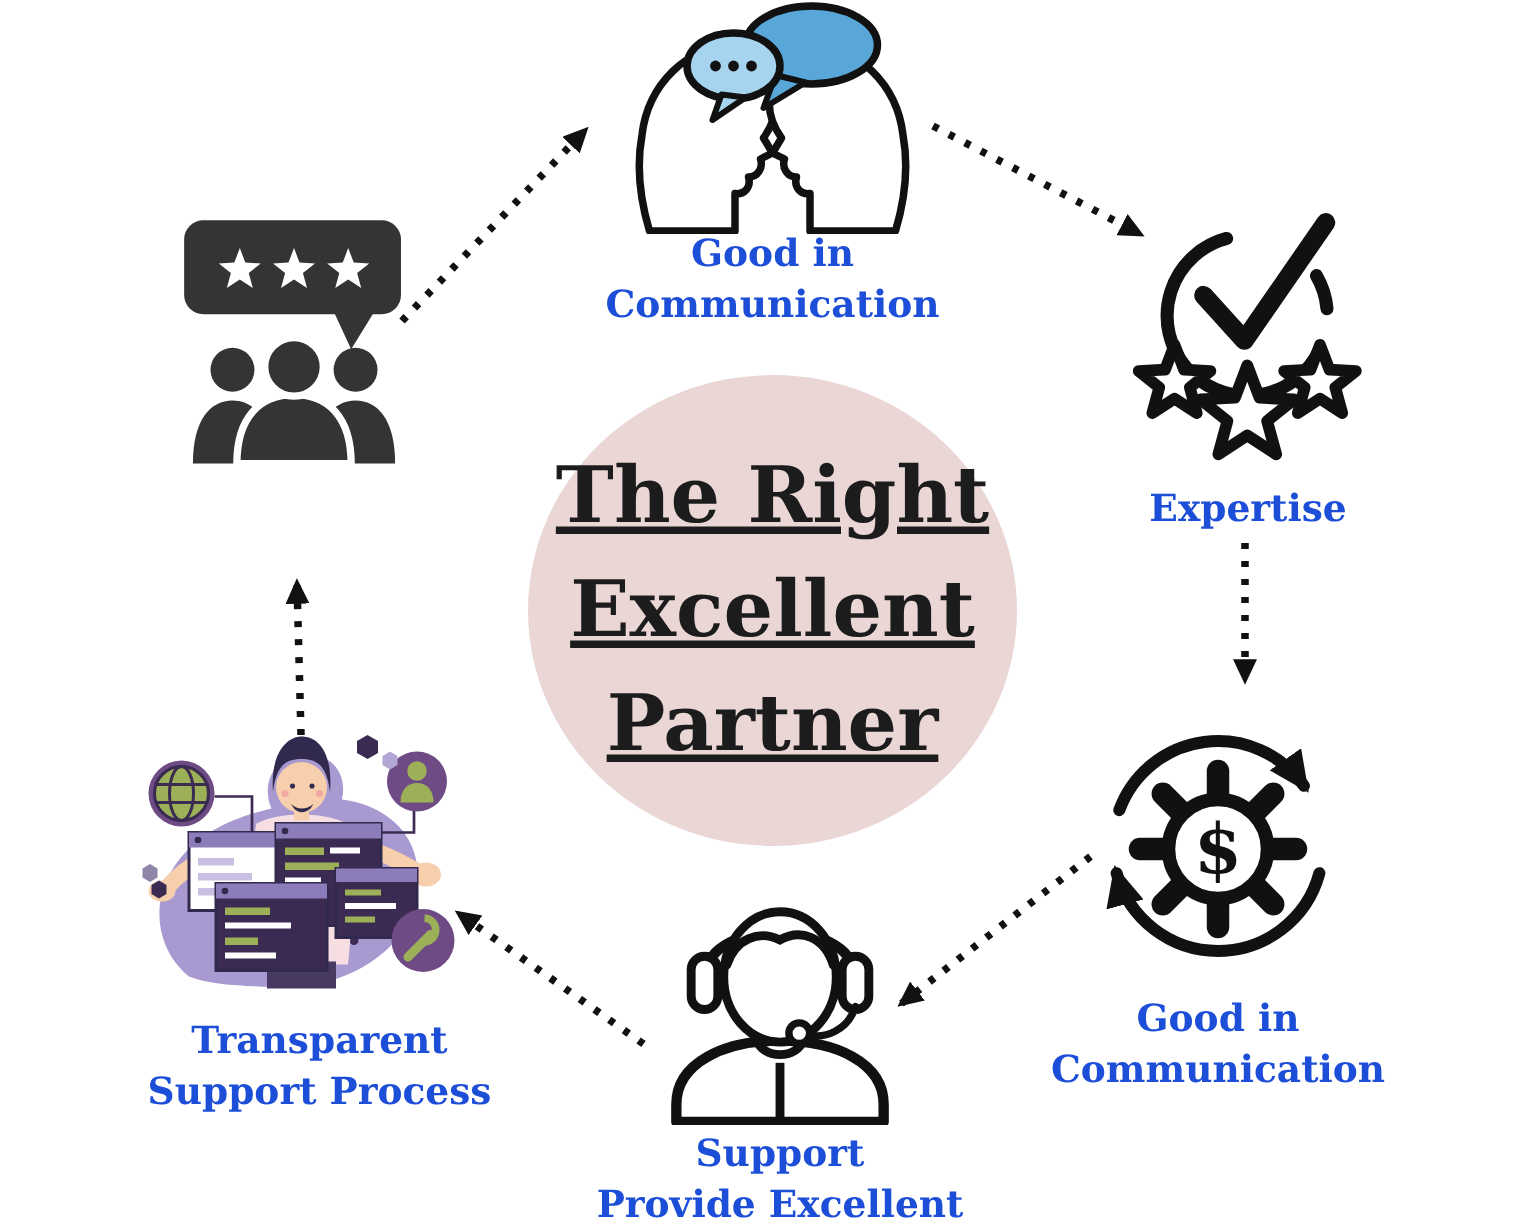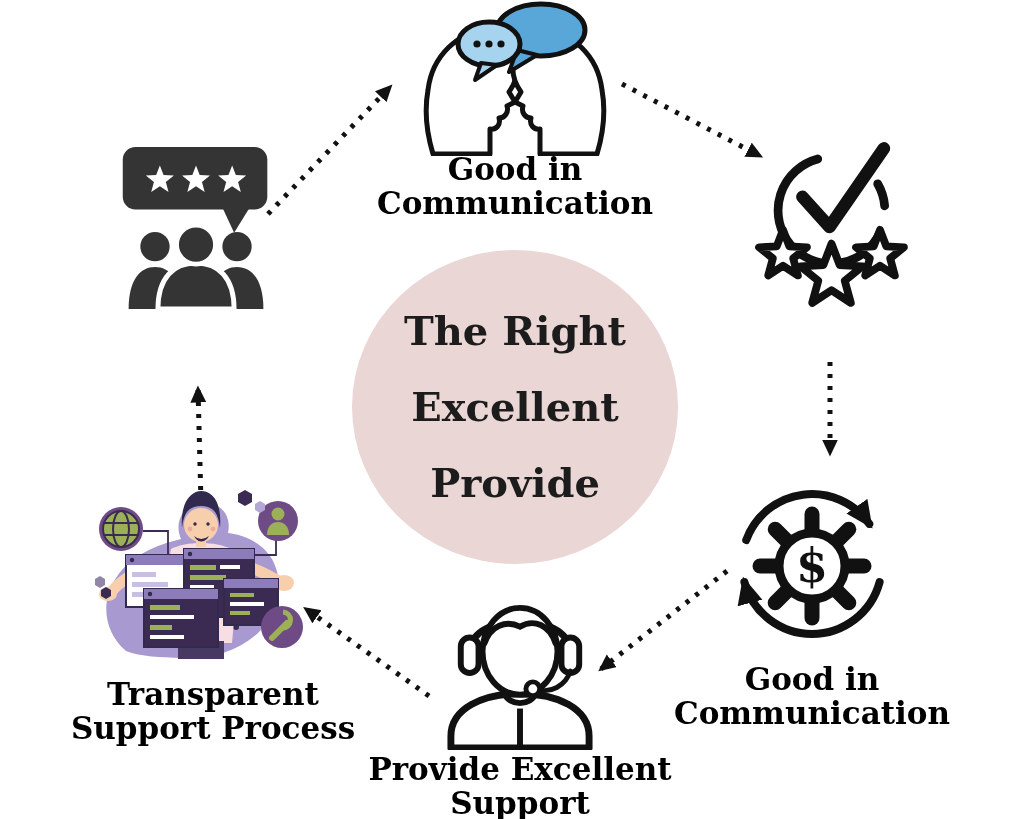--- a/index.html
+++ b/index.html
@@ -1,23 +1,23 @@
 <!DOCTYPE html>
 <html><head>
 <meta charset="utf-8">
 <style>
   html,body{margin:0;padding:0;background:#ffffff;}
   #canvas{position:relative;width:1024px;height:819px;background:#ffffff;overflow:hidden;
           font-family:"DejaVu Serif", serif;}
   .node{position:absolute;display:flex;flex-direction:column;align-items:center;}
   .node .icon-wrap{display:flex;justify-content:center;}
-  .label{font-weight:700;color:#000000;font-size:31px;line-height:34px;text-align:center;white-space:nowrap;}
+  .label{font-weight:700;color:#1d4ed8;font-size:25px;line-height:34px;text-align:center;white-space:nowrap;}
   #center-circle{position:absolute;left:352px;top:250px;width:326px;height:314px;border-radius:50%;
                  background:#e9d6d5;display:flex;flex-direction:column;align-items:center;justify-content:center;}
-  #center-circle .title-line{font-weight:700;color:#1c1c1c;font-size:40px;line-height:76px;text-align:center;}
+  #center-circle .title-line{font-weight:700;color:#1c1c1c;font-size:52px;line-height:76px;text-align:center;text-decoration:underline;}
   #arrow-layer{position:absolute;left:0;top:0;pointer-events:none;}
   svg{display:block;}
 </style>
 </head>
 <body>
 
 <div id="canvas">
 
   <svg id="arrow-layer" width="1024" height="819">
     <defs>
@@ -32,21 +32,21 @@
       <line x1="830" y1="362" x2="830" y2="453" marker-end="url(#ah)"></line>
       <line x1="727" y1="571" x2="601" y2="669" marker-end="url(#ah)"></line>
       <line x1="429" y1="696" x2="306" y2="609" marker-end="url(#ah)"></line>
       <line x1="201" y1="502" x2="198" y2="389" marker-end="url(#ah)"></line>
     </g>
   </svg>
 
   <div id="center-circle">
     <div class="title-line">The Right</div>
     <div class="title-line">Excellent</div>
-    <div class="title-line">Provide</div>
+    <div class="title-line">Partner</div>
   </div>
 
   <div class="node" style="left:352px;top:0;width:326px;">
     <div class="icon-wrap">
       <svg width="196" height="156" viewBox="0 0 196 156">
         <g fill="#ffffff" stroke="#111111" stroke-width="5" stroke-linejoin="round">
           <path d="M16,154 C10,134 7,112 11,90 C15,56 42,30 70,32 C88,34 99,48 100,66 C101,77 97,85 92,92 L98,102 L90,106 C92,112 88,118 82,118 C84,125 79,130 73,129 L73,154 Z"></path>
           <path d="M16,154 C10,134 7,112 11,90 C15,56 42,30 70,32 C88,34 99,48 100,66 C101,77 97,85 92,92 L98,102 L90,106 C92,112 88,118 82,118 C84,125 79,130 73,129 L73,154 Z" transform="translate(196,0) scale(-1,1)"></path>
         </g>
         <ellipse cx="124" cy="30" rx="44" ry="26" fill="#58a7d8" stroke="#111111" stroke-width="5"></ellipse>
@@ -93,20 +93,23 @@
           <path d="M67.8,24.9 A55 55 0 1 0 131.8,101.2" stroke-width="9"></path>
           <path d="M129.6,50.5 A55 55 0 0 1 136.8,73.2" stroke-width="9"></path>
           <path d="M52,64 L80,95 L136,14" stroke-width="13" stroke-linejoin="round"></path>
         </g>
         <g fill="#ffffff" stroke="#111111" stroke-linejoin="round">
           <use href="#star5" transform="translate(32,124)" stroke-width="8"></use>
           <use href="#star5" transform="translate(132,124)" stroke-width="8"></use>
           <use href="#star5" transform="translate(82,146) scale(1.3)" stroke-width="6.2"></use>
         </g>
       </svg>
+    </div>
+    <div class="label" style="margin-top:4px;">
+      <div>Expertise</div>
     </div>
   </div>
 
   <div class="node" style="left:662px;top:474px;width:300px;">
     <div class="icon-wrap">
       <svg width="170" height="182" viewBox="0 0 170 182">
         <g fill="none" stroke="#111111" stroke-width="8" stroke-linecap="round">
           <path d="M19.2,66.1 A70 70 0 0 1 142.3,49.9" marker-end="url(#ah)"></path>
           <path d="M152.6,108.1 A70 70 0 0 1 17.4,108.1" marker-end="url(#ah)"></path>
         </g>
@@ -135,22 +138,22 @@
         <ellipse cx="80" cy="54" rx="38" ry="44" fill="#ffffff" stroke="#111111" stroke-width="6"></ellipse>
         <path d="M44,46 C50,28 66,22 80,29 C94,21 110,27 116,46" fill="none" stroke="#111111" stroke-width="6" stroke-linecap="round"></path>
         <path d="M64,96 C68,110 92,110 96,96" fill="none" stroke="#111111" stroke-width="6" stroke-linecap="round"></path>
         <rect x="20" y="40" width="18" height="36" rx="9" fill="#ffffff" stroke="#111111" stroke-width="6"></rect>
         <rect x="122" y="40" width="18" height="36" rx="9" fill="#ffffff" stroke="#111111" stroke-width="6"></rect>
         <path d="M131,74 C126,90 110,96 99,93" fill="none" stroke="#111111" stroke-width="5" stroke-linecap="round"></path>
         <circle cx="93" cy="92" r="7" fill="#ffffff" stroke="#111111" stroke-width="5"></circle>
       </svg>
     </div>
     <div class="label" style="margin-top:2px;">
+      <div>Support</div>
       <div>Provide Excellent</div>
-      <div>Support</div>
     </div>
   </div>
 
   <div class="node" style="left:63px;top:483px;width:300px;">
     <div class="icon-wrap" style="margin-left:-24px;">
       <svg width="230" height="178" viewBox="0 0 230 178">
         <path d="M40,168 C18,150 14,118 30,95 C45,72 70,62 95,56 C88,40 96,22 115,20 C134,18 146,32 142,50 C160,52 180,62 188,80 C198,102 192,132 172,150 C150,170 120,177 95,175 C75,174 55,174 40,168 Z" fill="#a89ad0"></path>
         <g stroke="#3b2a52" stroke-width="1.8" fill="none">
           <path d="M57,48 L82,48 L82,74"></path>
           <path d="M190,56 L190,72 L158,72"></path>

